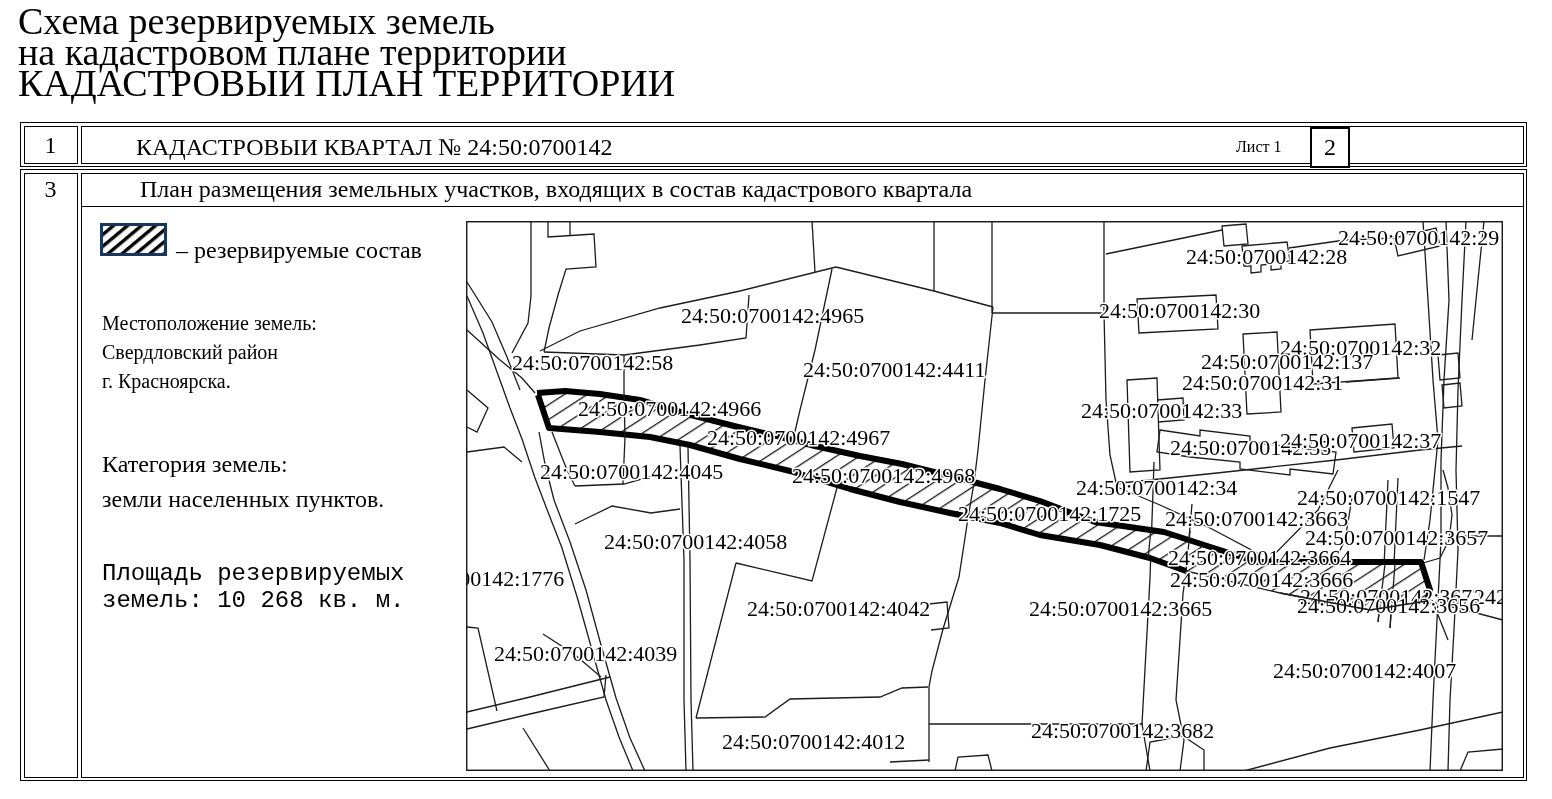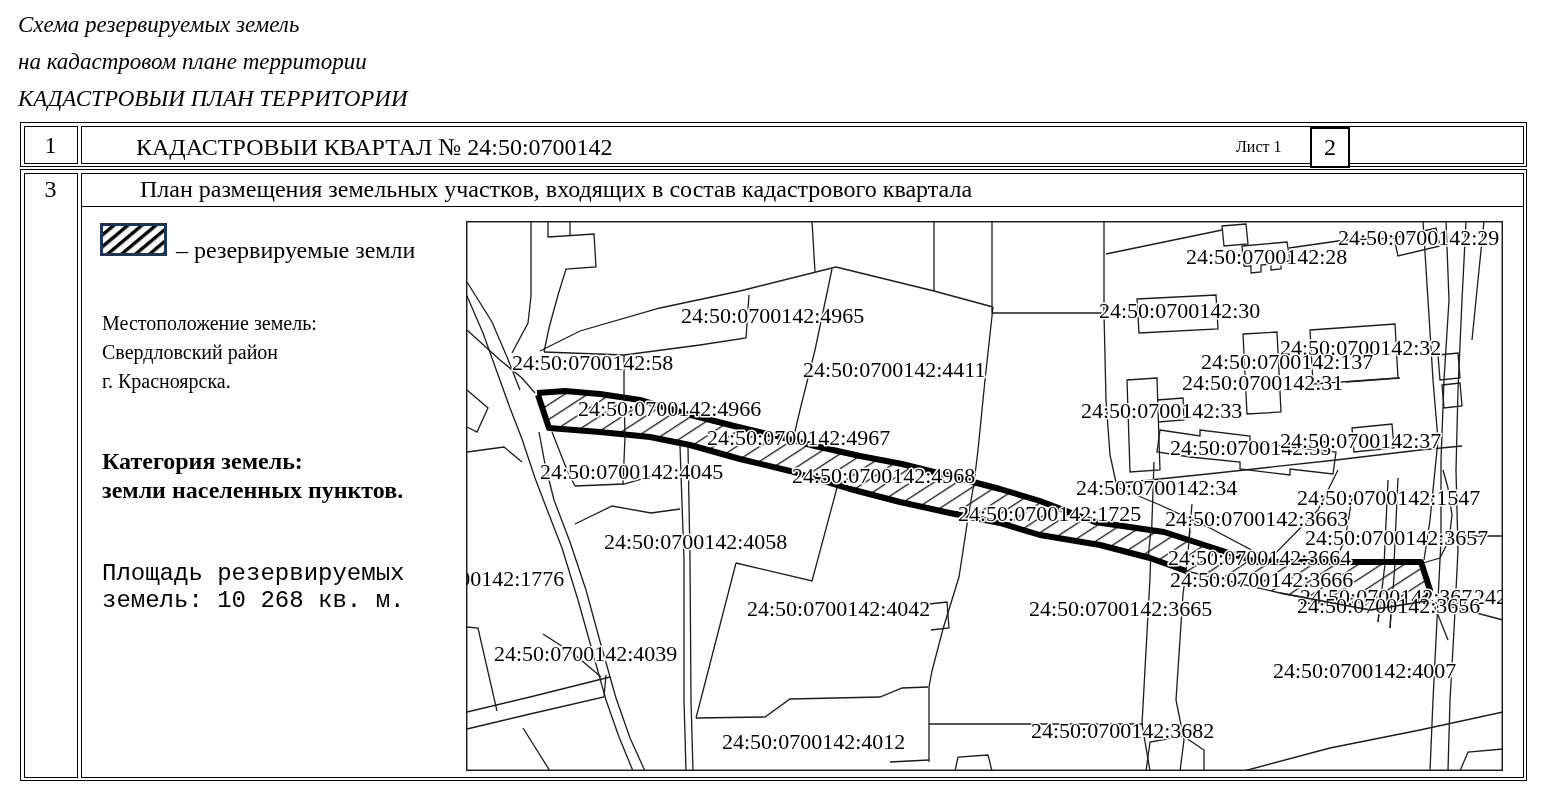--- a/index.html
+++ b/index.html
@@ -2,21 +2,21 @@
 <html><head><meta charset="utf-8">
 <style>
 html,body{margin:0;padding:0;background:#fff;}
 body{width:1552px;height:799px;position:relative;font-family:"Liberation Serif",serif;color:#000;overflow:hidden;}
 .abs{position:absolute;}
 .cellb{position:absolute;border:1.4px solid #000;box-sizing:border-box;}
 .txt{position:absolute;white-space:nowrap;}
 </style></head>
 <body>
 
-<div class="txt" style="left:18px;top:6px;font-size:23px;line-height:37px;font-style:italic;">Схема резервируемых земель<br>на кадастровом плане территории<br>КАДАСТРОВЫИ ПЛАН ТЕРРИТОРИИ</div>
+<div class="txt" style="left:18px;top:6px;font-size:38px;line-height:31px;">Схема резервируемых земель<br>на кадастровом плане территории<br>КАДАСТРОВЫИ ПЛАН ТЕРРИТОРИИ</div>
 
 <div class="cellb" style="left:20px;top:122px;width:1507px;height:45px;"></div>
 
 <div class="cellb" style="left:23.5px;top:125.5px;width:54px;height:38px;"></div>
 
 <div class="cellb" style="left:80.5px;top:125.5px;width:1443px;height:38px;"></div>
 
 <div class="txt" style="left:23.5px;top:125.5px;width:54px;height:38px;font-size:24px;line-height:38px;text-align:center;">1</div>
 
 <div class="txt" style="left:92px;top:134px;font-size:24px;margin-left:44px;">КАДАСТРОВЫИ КВАРТАЛ № 24:50:0700142</div>
@@ -41,25 +41,25 @@
 <svg class="abs" style="left:100px;top:223px;" width="67" height="33" viewBox="0 0 67 33">
 <defs>
       <pattern id="lg" patternUnits="userSpaceOnUse" width="9" height="9" patternTransform="rotate(-40)">
         <rect width="9" height="9" fill="#fff"></rect>
         <rect y="0" width="9" height="3.4" fill="#000"></rect>
       </pattern>
     </defs>
 <rect x="1.5" y="1.5" width="64" height="30" fill="url(#lg)" stroke="#17375E" stroke-width="3"></rect>
 </svg>
 
-<div class="txt" style="left:176px;top:237px;font-size:24px;">– резервируемые земли</div>
+<div class="txt" style="left:176px;top:237px;font-size:24px;">– резервируемые состав</div>
 
 <div class="txt" style="left:102px;top:309px;font-size:20px;line-height:29px;">Местоположение земель:<br>Свердловский район<br>г. Красноярска.</div>
 
-<div class="txt" style="left:102px;top:447px;font-size:24px;line-height:29px;font-weight:bold;">Категория земель:<br>земли населенных пунктов.</div>
+<div class="txt" style="left:102px;top:447px;font-size:24px;line-height:35px;">Категория земель:<br>земли населенных пунктов.</div>
 
 <div class="txt" style="left:102px;top:560px;font-size:24px;line-height:27px;font-family:Liberation Mono, monospace;">Площадь резервируемых<br>земель: 10 268 кв. м.</div>
 
 <svg class="abs" style="left:466px;top:221px;" width="1037" height="550" viewBox="466 221 1037 550">
 <defs>
 <pattern id="hp" patternUnits="userSpaceOnUse" width="12.5" height="12.5" patternTransform="rotate(-33)">
         <rect width="12.5" height="12.5" fill="#fff"></rect>
         <rect y="0" width="12.5" height="1.3" fill="#1a1a1a"></rect>
       </pattern>
 </defs>

